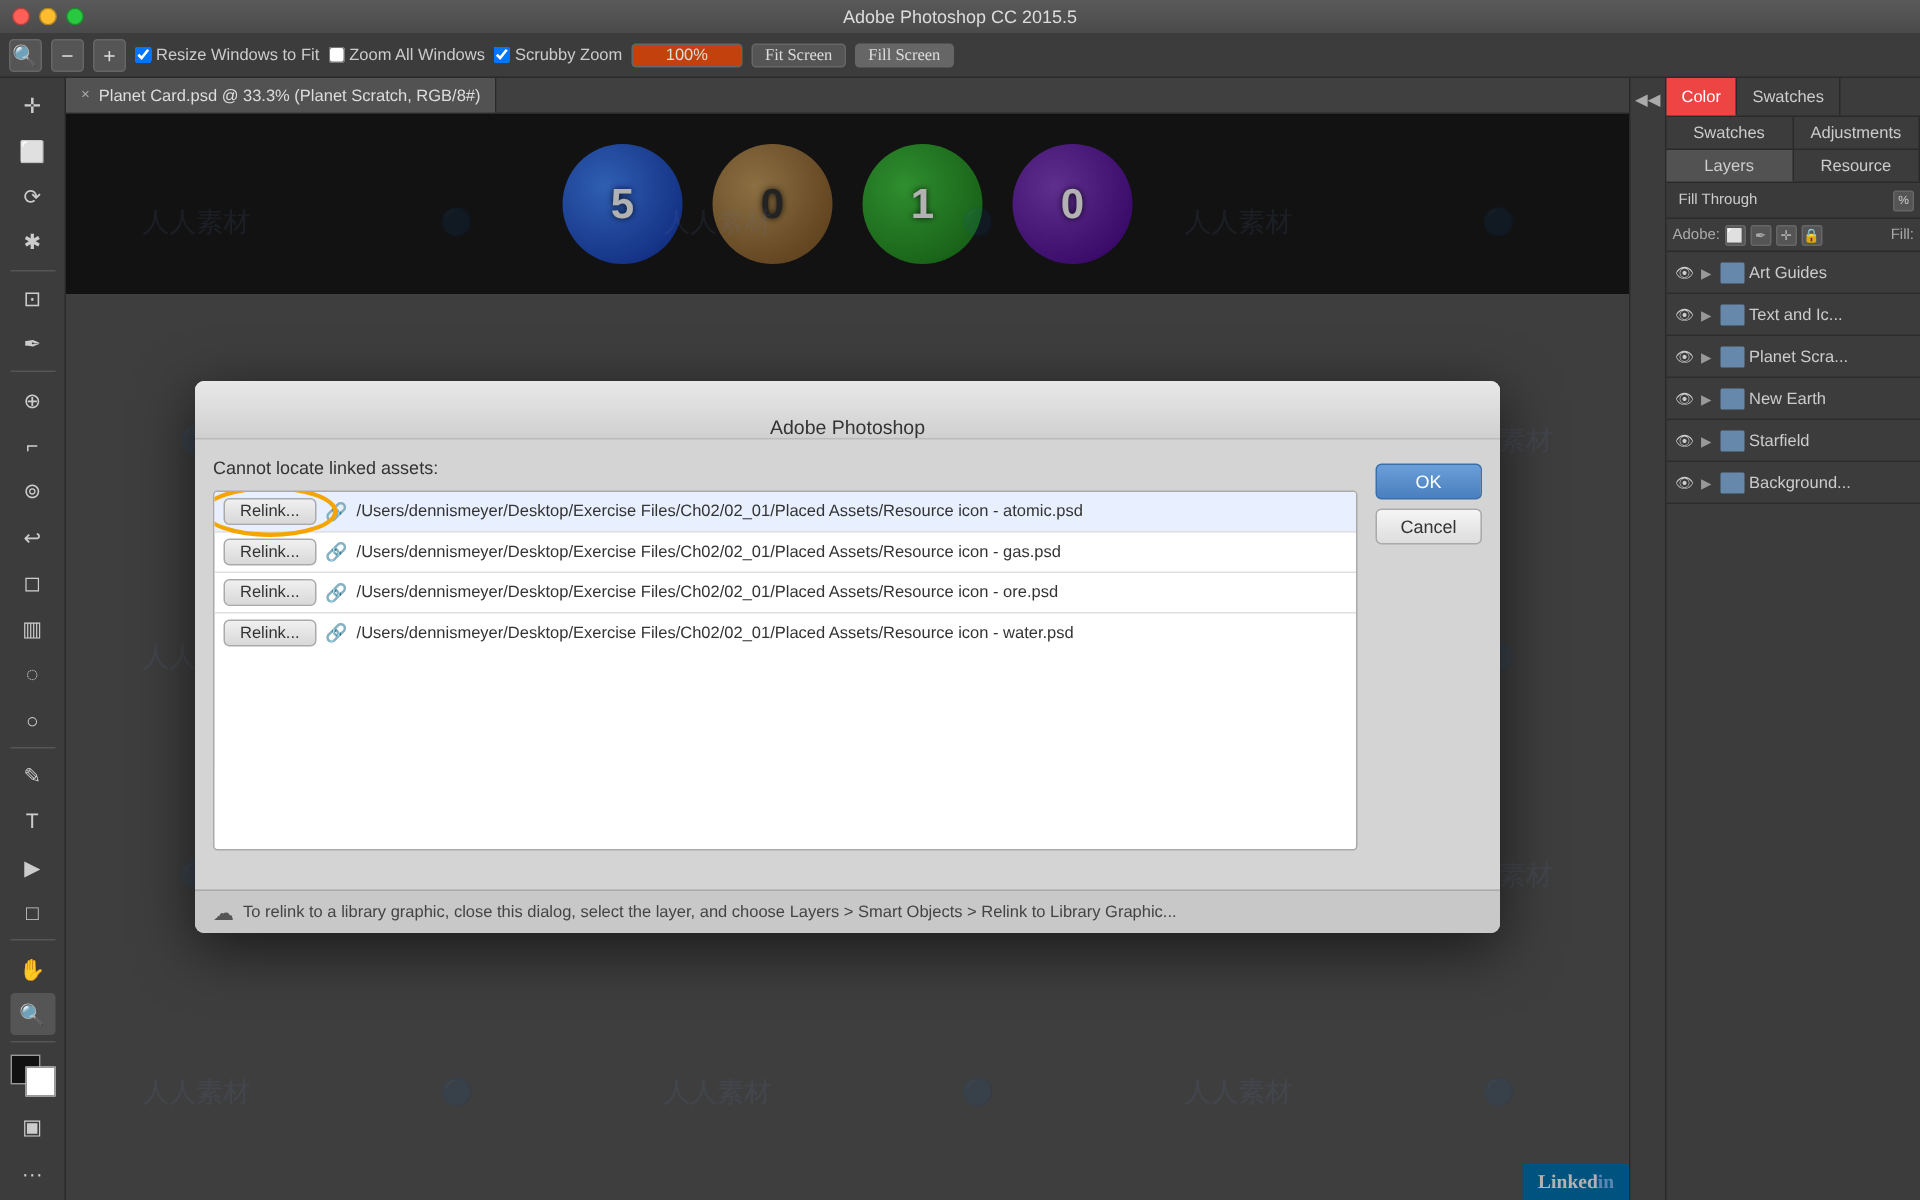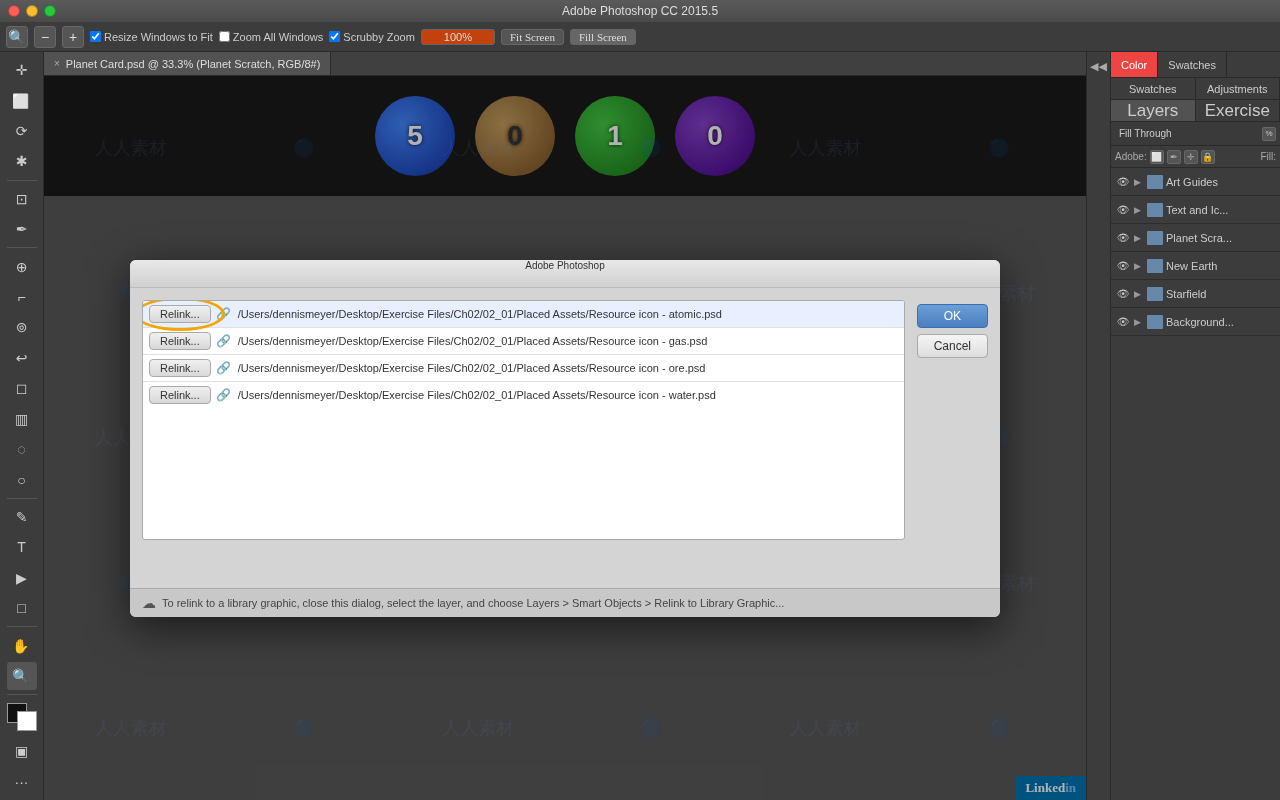--- a/index.html
+++ b/index.html
@@ -248,21 +248,21 @@
 
     
     #layers-channels-row {
       display: flex;
       height: 22px;
       border-bottom: 1px solid #2a2a2a;
     }
     .lc-item {
       flex: 1;
       display: flex; align-items: center; justify-content: center;
-      font-size: 17px;
+      font-size: 11px;
       color: #ccc;
       cursor: pointer;
       border-right: 1px solid #2a2a2a;
     }
     .lc-item.active { background: #525252; }
 
     
     #layers-content {
       flex: 1;
       overflow-y: auto;
@@ -371,27 +371,27 @@
     #dialog {
       background: #d4d4d4;
       border-radius: 6px;
       width: 870px;
       box-shadow: 0 10px 40px rgba(0,0,0,0.6);
       display: flex;
       flex-direction: column;
       overflow: hidden;
     }
     #dialog-titlebar {
-      height: 28px;
+      height: 39px;
       background: linear-gradient(to bottom, #e8e8e8, #d0d0d0);
       display: flex;
-      align-items: flex-start;
+      align-items: flex-end;
       justify-content: center;
       border-bottom: 1px solid #bbb;
-      font-size: 10px;
+      font-size: 13px;
       color: #333;
       font-weight: 500;
     }
     #dialog-body {
       padding: 12px;
       display: flex;
       gap: 12px;
       min-height: 300px;
     }
     #dialog-content {
@@ -622,20 +622,21 @@
         <div class="wm-cell">🔵</div>
       </div>
 
       <div id="dialog-overlay">
         <div id="dialog">
           <div id="dialog-titlebar">
             <span>Adobe Photoshop</span>
           </div>
           <div id="dialog-body">
             <div id="dialog-content">
+              <div id="dialog-cannot-locate">Cannot locate linked assets:</div>
               <div id="dialog-table">
 
                 <div class="dialog-row highlighted">
                   <div style="position:relative;display:inline-block;">
                     <button class="relink-btn highlighted-btn">Relink...</button>
                     <div class="yellow-oval"></div>
                   </div>
                   <span class="link-icon">🔗</span>
                   <span class="file-path">/Users/dennismeyer/Desktop/Exercise Files/Ch02/02_01/Placed Assets/Resource icon - atomic.psd</span>
                 </div>
@@ -706,21 +707,21 @@
       <div class="lib-adj-item">
         <span>Adjustments</span>
       </div>
     </div>
 
     <div id="layers-channels-row">
       <div class="lc-item active">
         <span>Layers</span>
       </div>
       <div class="lc-item">
-        <span>Exercise</span>
+        <span>Resource</span>
       </div>
     </div>
 
     <div class="layers-toolbar">
       <span class="pass-through-label">Fill Through</span>
       <div style="flex:1;"></div>
       <div style="width:14px;height:14px;background:#555;border:1px solid #666;border-radius:2px;font-size:8px;display:flex;align-items:center;justify-content:center;cursor:pointer;">%</div>
     </div>
 
     <div class="lock-row">

